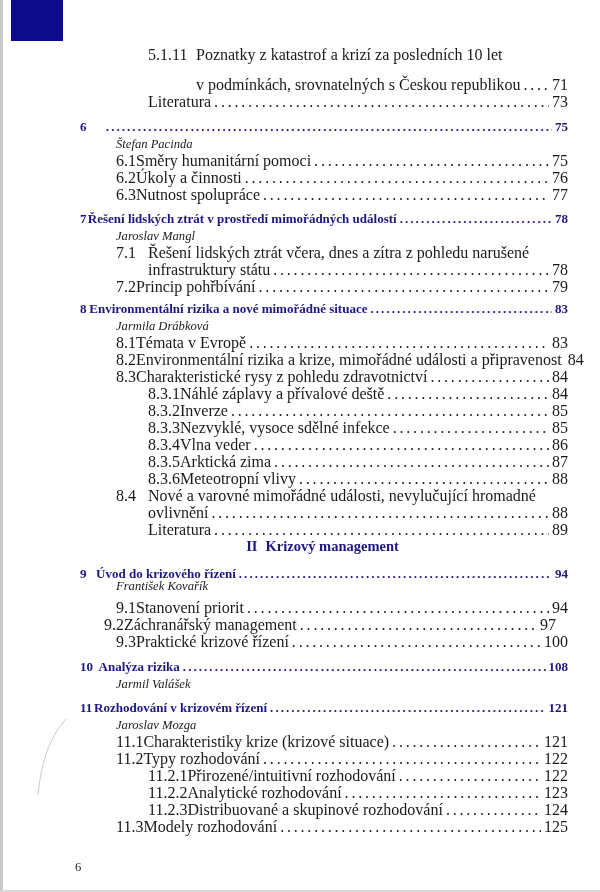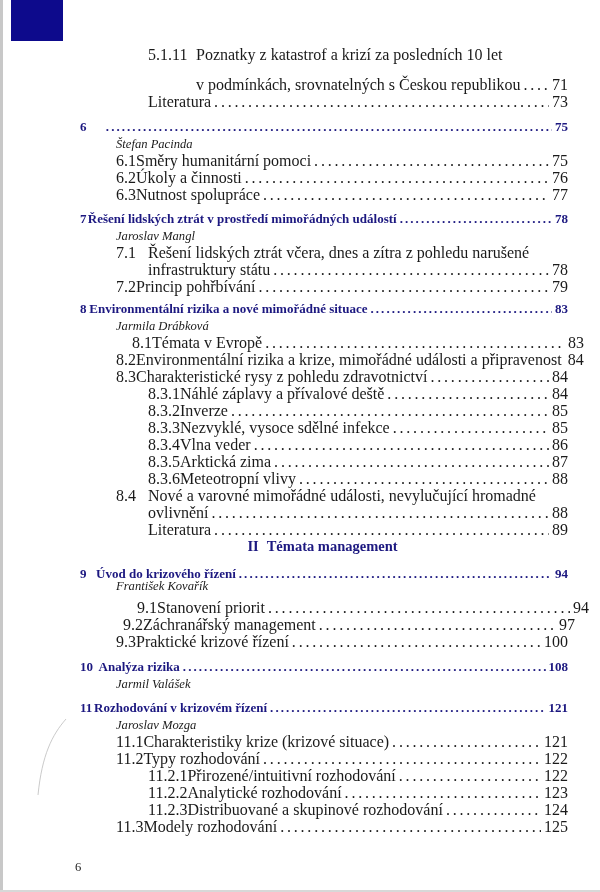--- a/index.html
+++ b/index.html
@@ -124,21 +124,21 @@
     <span class="pg">79</span>
   </div>
 
   <div class="line chapter" style="top:301px;left:80px;width:488px;">
     <span style="width:36px;">8</span>
     <span class="title">Environmentální rizika a nové mimořádné situace</span>
     <span class="leader"></span>
     <span class="pg">83</span>
   </div>
   <div class="line author" style="top:318px;left:116px;">Jarmila Drábková</div>
-  <div class="line" style="top:335px;left:132px;width:452px;">
+  <div class="line" style="top:335px;left:116px;width:452px;">
     <span style="width:32px;">8.1</span>
     <span class="title">Témata v Evropě</span>
     <span class="leader"></span>
     <span class="pg">83</span>
   </div>
   <div class="line" style="top:352px;left:116px;width:452px;">
     <span style="width:32px;">8.2</span>
     <span class="title">Environmentální rizika a krize, mimořádné události a připravenost</span>
     <span class="leader"></span>
     <span class="pg">84</span>
@@ -194,37 +194,37 @@
     <span class="leader"></span>
     <span class="pg">88</span>
   </div>
   <div class="line" style="top:522px;left:148px;width:420px;">
     <span class="title">Literatura</span>
     <span class="leader"></span>
     <span class="pg">89</span>
   </div>
 
   <div class="part-title">
-    <span class="roman">II</span><span>Témata management</span>
+    <span class="roman">II</span><span>Krizový management</span>
   </div>
 
   <div class="line chapter" style="top:566px;left:80px;width:488px;">
     <span style="width:36px;">9</span>
     <span class="title">Úvod do krizového řízení</span>
     <span class="leader"></span>
     <span class="pg">94</span>
   </div>
   <div class="line author" style="top:578px;left:116px;font-style:italic;">František Kovařík</div>
-  <div class="line" style="top:600px;left:116px;width:452px;margin-left:21px;">
+  <div class="line" style="top:600px;left:116px;width:452px;">
     <span style="width:32px;">9.1</span>
     <span class="title">Stanovení priorit</span>
     <span class="leader"></span>
     <span class="pg">94</span>
   </div>
-  <div class="line" style="top:617px;left:123px;width:452px;">
+  <div class="line" style="top:617px;left:104px;width:452px;">
     <span style="width:32px;">9.2</span>
     <span class="title">Záchranářský management</span>
     <span class="leader"></span>
     <span class="pg">97</span>
   </div>
   <div class="line" style="top:634px;left:116px;width:452px;">
     <span style="width:32px;">9.3</span>
     <span class="title">Praktické krizové řízení</span>
     <span class="leader"></span>
     <span class="pg">100</span>

